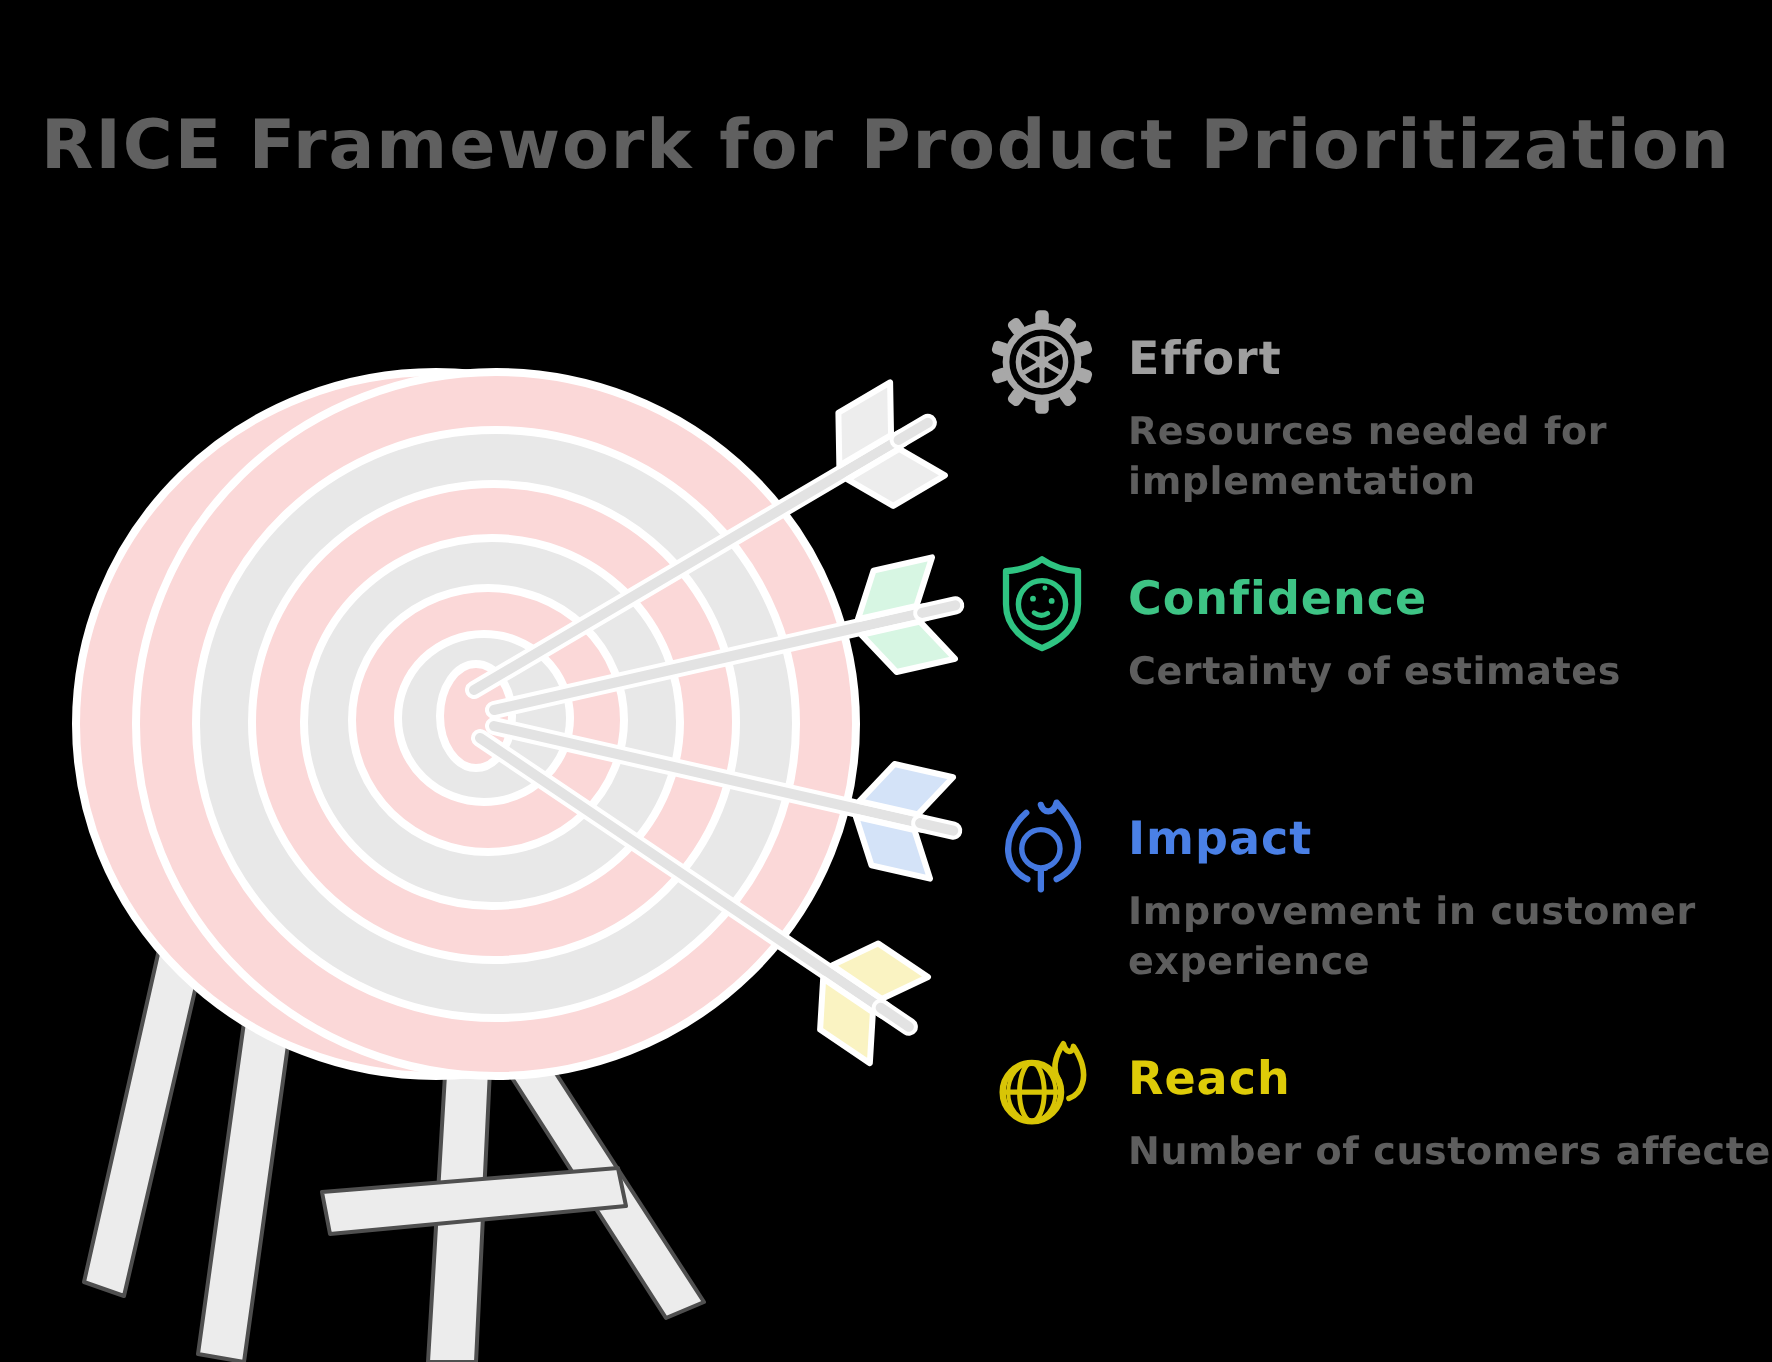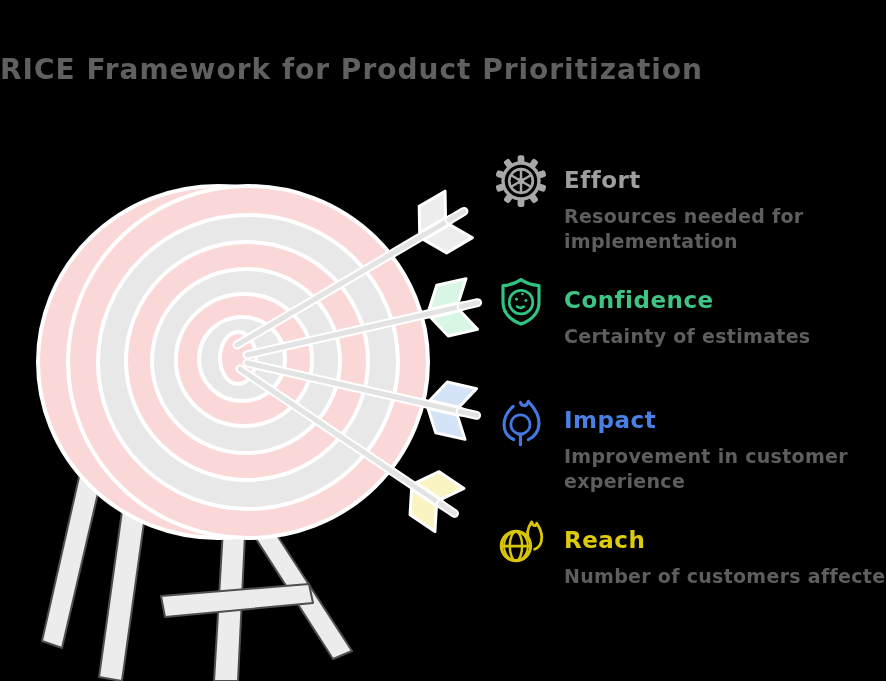--- a/index.html
+++ b/index.html
@@ -3,21 +3,21 @@
 <meta charset="utf-8">
 <style>
   html,body{margin:0;padding:0;background:var(--page-bg,#000);}
   .stage{
     position:relative;width:886px;height:681px;overflow:hidden;
     background:var(--page-bg,#000);
     font-family:"DejaVu Sans","Liberation Sans",sans-serif;
   }
   .title{
     position:absolute;top:53px;left:0;width:100%;
-    text-align:left;font-size:28px;font-weight:bold;
+    text-align:center;font-size:34px;font-weight:bold;
     letter-spacing:1px;color:var(--title-color,#606060);margin:0;
   }
   .illustration{position:absolute;inset:0;}
   
   .pink{fill:var(--target-pink,#fbd8d8);}
   .gray{fill:var(--target-gray,#e8e8e8);}
   .sep{stroke:#fff;stroke-width:4;}
   .stand{fill:var(--stand-fill,#ececec);stroke:var(--stand-outline,#4f4f4f);stroke-width:2;stroke-linejoin:round;}
   .shaft-out{stroke:#fff;stroke-width:9;stroke-linecap:round;fill:none;}
   .shaft-in{stroke:var(--arrow-shaft,#e3e3e3);stroke-width:5;stroke-linecap:round;fill:none;}

